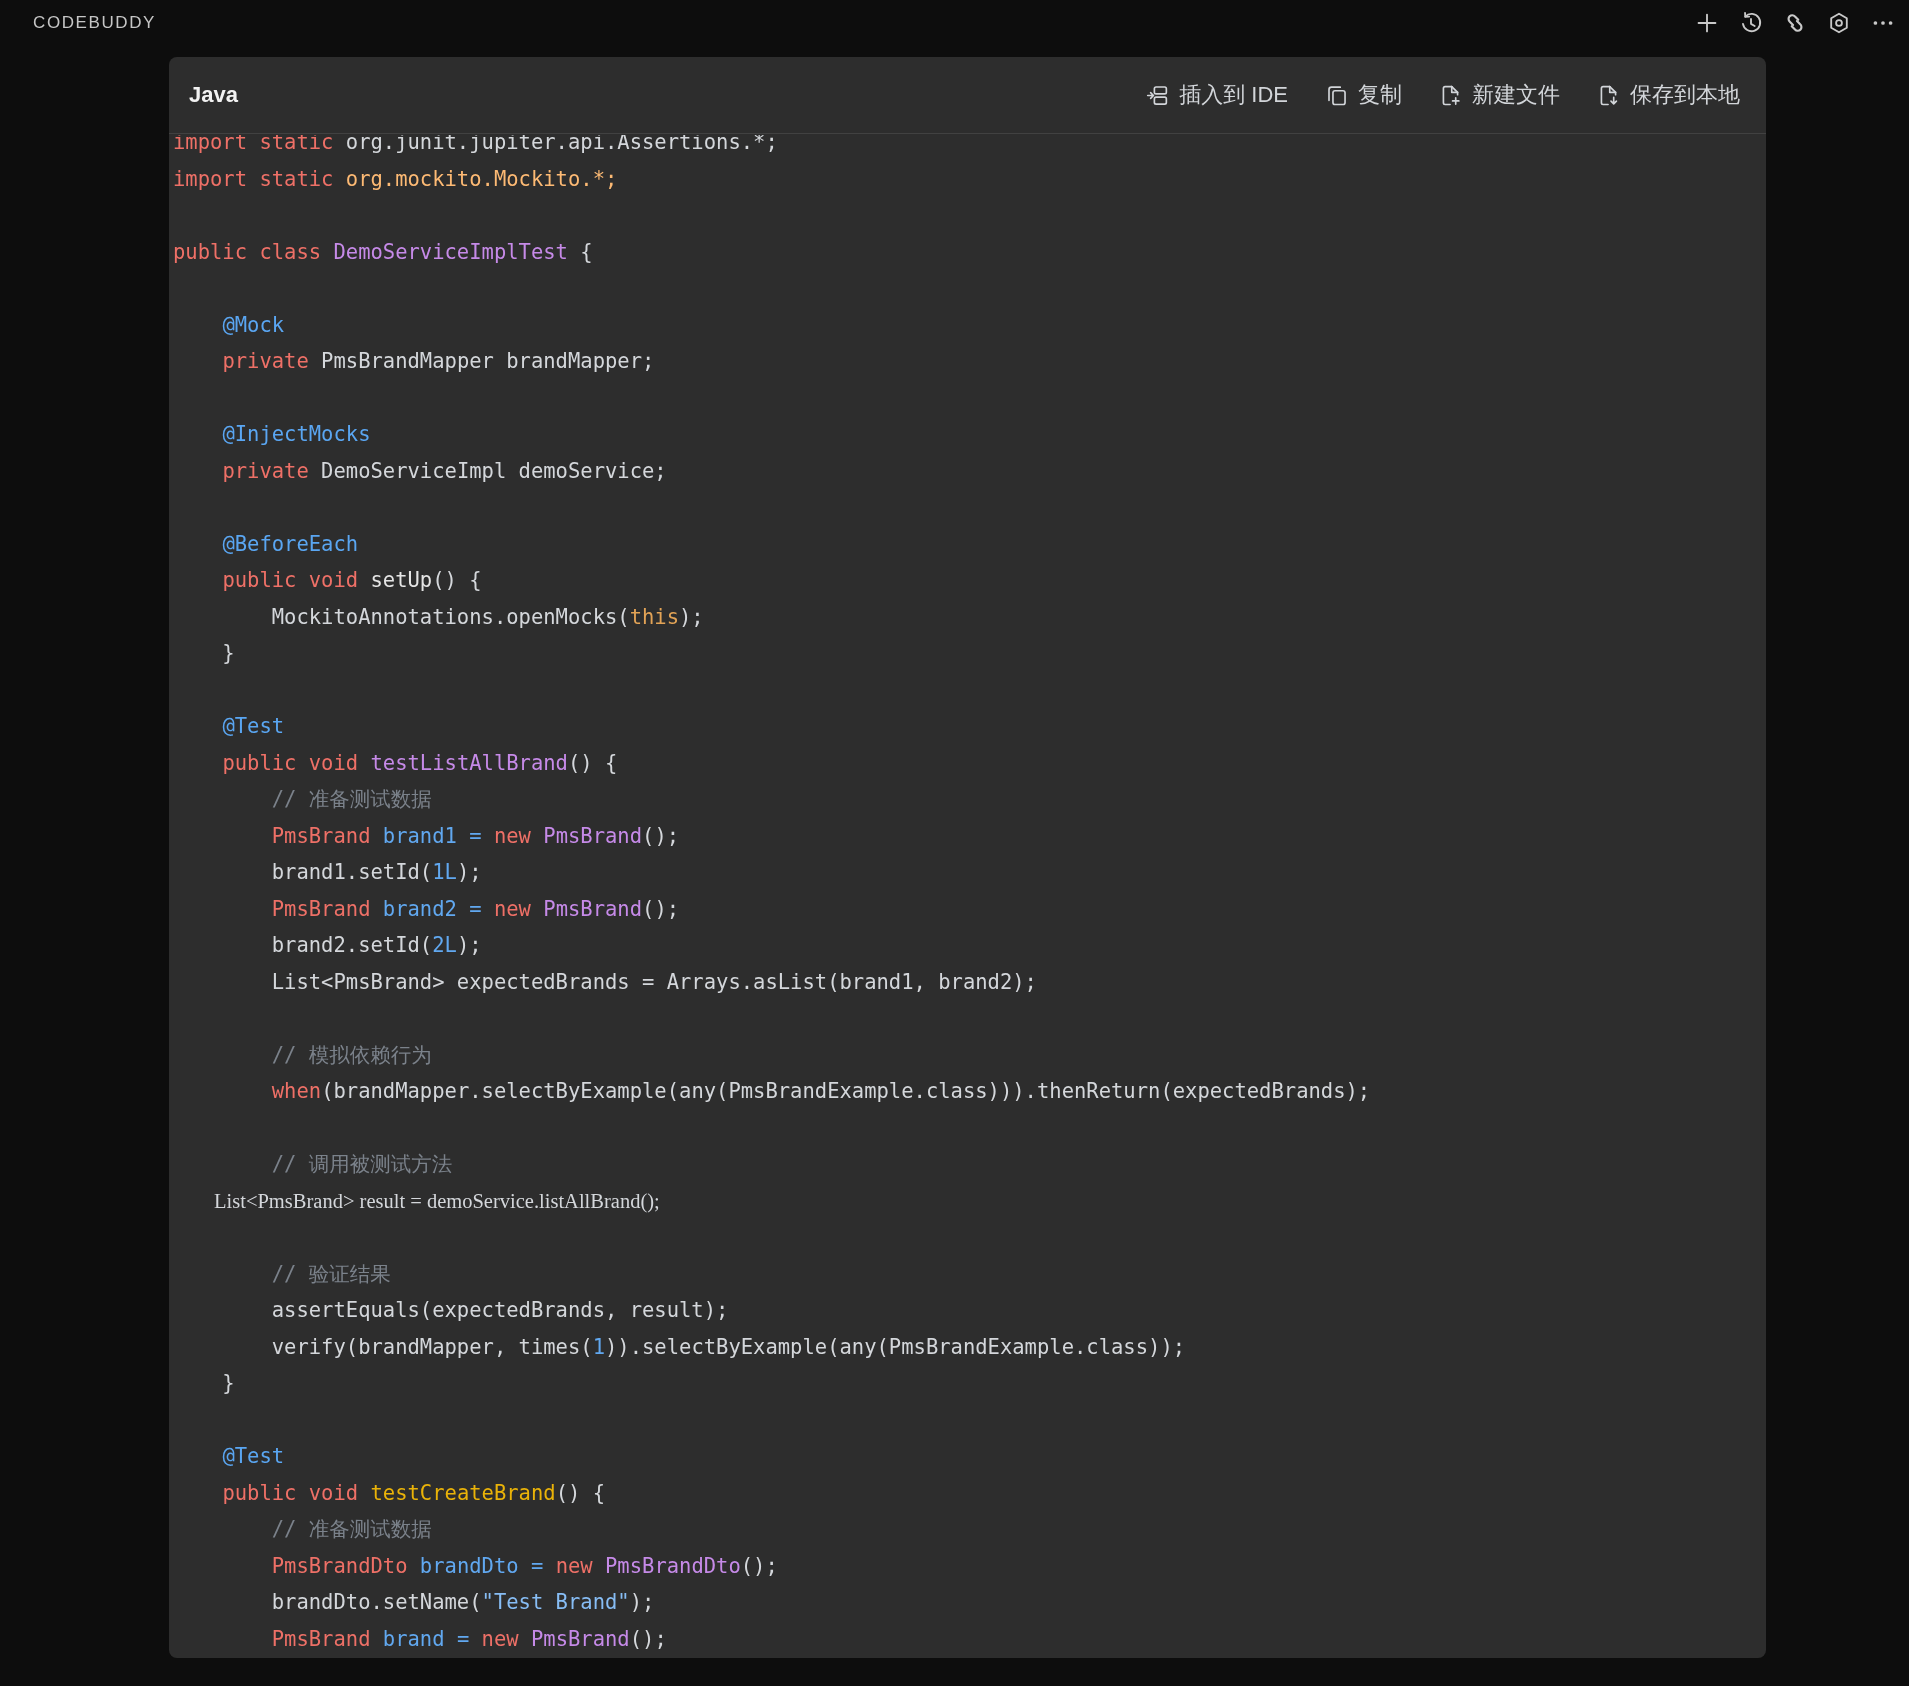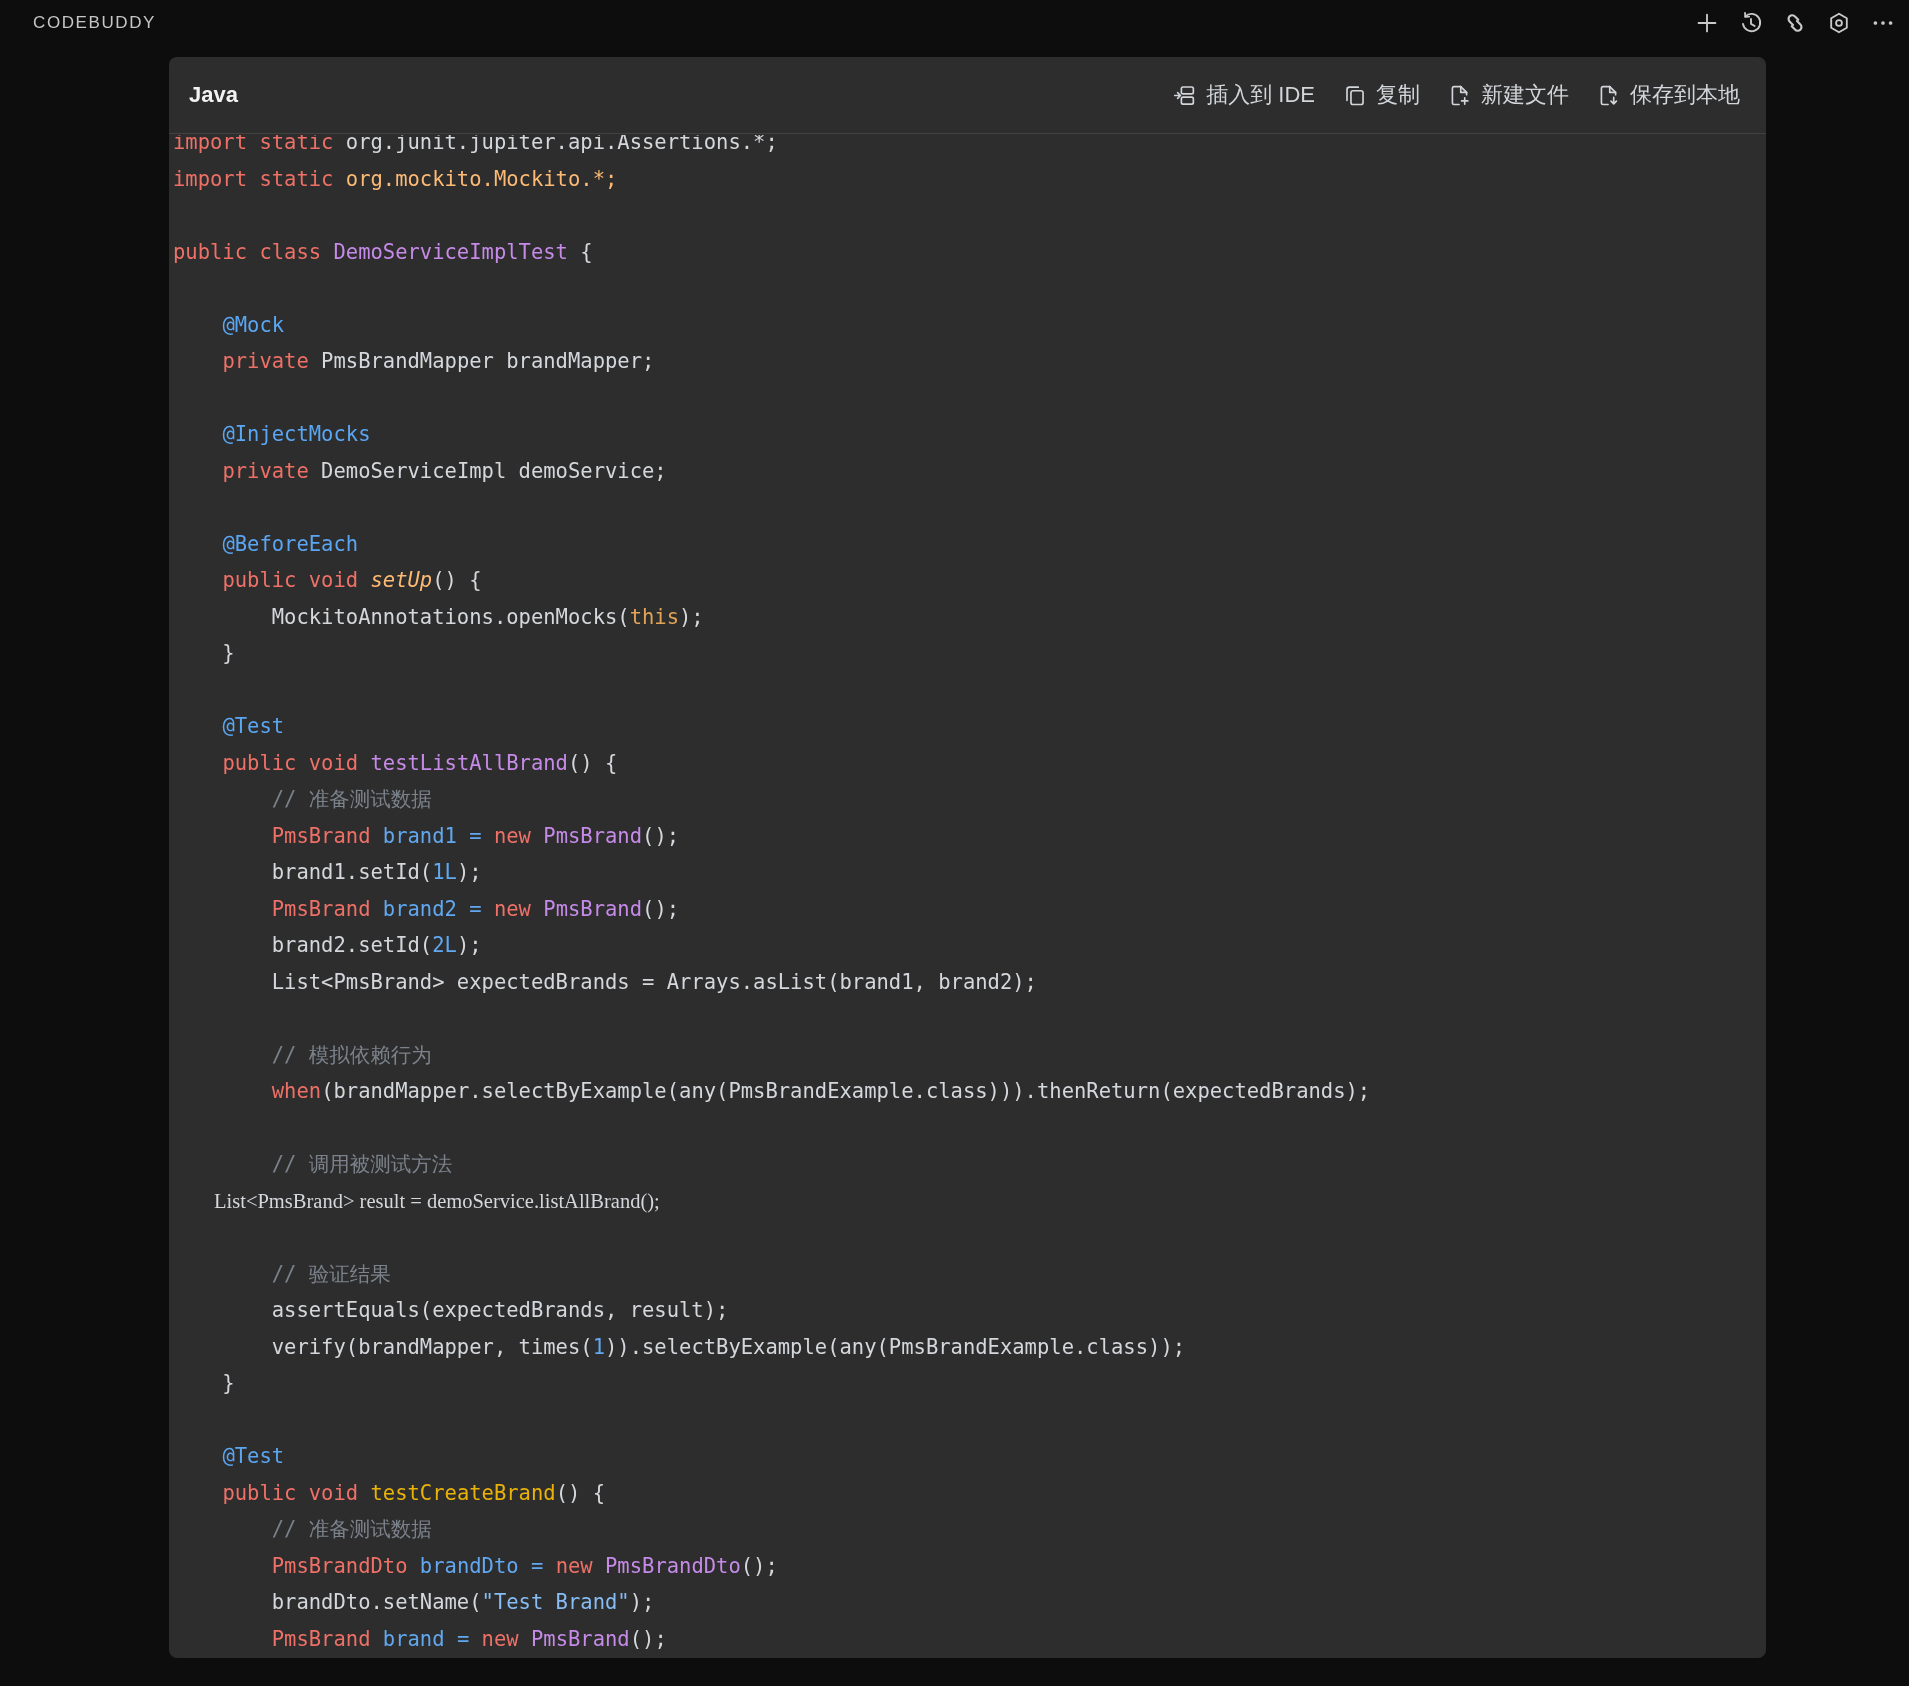--- a/index.html
+++ b/index.html
@@ -16,21 +16,21 @@
   .icon-btn svg { width:26px; height:26px; stroke:#c9c9c9; fill:none;
                   stroke-width:1.7; stroke-linecap:round; stroke-linejoin:round; }
   .icon-btn svg .fill { fill:#c9c9c9; stroke:none; }
 
   
   .panel { position:absolute; left:169px; top:57px; width:1597px; height:1601px;
            background:#2d2d2d; border-radius:8px; overflow:hidden; }
   .panel-header { height:77px; display:flex; align-items:center;
                   padding:0 26px 0 20px; border-bottom:1px solid #414141; }
   .lang { color:#f2f2f2; font-weight:bold; font-size:22px; }
-  .actions { margin-left:auto; display:flex; align-items:center; gap:27px; }
+  .actions { margin-left:auto; display:flex; align-items:center; gap:36px; }
   .action-btn { display:flex; align-items:center; gap:9px; background:none; border:none;
                 color:#d2d5d9; font-size:22px; cursor:pointer;
                 font-family:"Liberation Sans", sans-serif; }
   .action-btn svg { width:25px; height:25px; stroke:#d2d5d9; fill:none;
                     stroke-width:1.6; stroke-linecap:round; stroke-linejoin:round; }
 
   
   .code-viewport { position:absolute; top:78px; left:0; right:0; bottom:0; overflow:hidden; }
   .code-inner { margin-top:-11px; padding-left:4px; }
   .code-line { height:36.5px; line-height:36.5px; white-space:pre;
@@ -129,21 +129,21 @@
         <div class="code-line"></div>
         <div class="code-line"><span style="color: rgb(238, 112, 103);">public class</span><span style="color: rgb(212, 215, 219);"> </span><span style="color: rgb(198, 138, 232);">DemoServiceImplTest</span><span style="color: rgb(212, 215, 219);"> {</span></div>
         <div class="code-line"></div>
         <div class="code-line"><span style="color: rgb(212, 215, 219);">    </span><span style="color: rgb(90, 166, 242);">@Mock</span></div>
         <div class="code-line"><span style="color: rgb(212, 215, 219);">    </span><span style="color: rgb(238, 112, 103);">private</span><span style="color: rgb(212, 215, 219);"> PmsBrandMapper brandMapper;</span></div>
         <div class="code-line"></div>
         <div class="code-line"><span style="color: rgb(212, 215, 219);">    </span><span style="color: rgb(90, 166, 242);">@InjectMocks</span></div>
         <div class="code-line"><span style="color: rgb(212, 215, 219);">    </span><span style="color: rgb(238, 112, 103);">private</span><span style="color: rgb(212, 215, 219);"> DemoServiceImpl demoService;</span></div>
         <div class="code-line"></div>
         <div class="code-line"><span style="color: rgb(212, 215, 219);">    </span><span style="color: rgb(90, 166, 242);">@BeforeEach</span></div>
-        <div class="code-line"><span style="color: rgb(212, 215, 219);">    </span><span style="color: rgb(238, 112, 103);">public void</span><span style="color: rgb(212, 215, 219);"> </span><span style="color: #fdba74; font-style: italic;">setUp</span><span style="color: rgb(212, 215, 219);">() {</span></div>
+        <div class="code-line"><span style="color: rgb(212, 215, 219);">    </span><span style="color: rgb(238, 112, 103);">public void</span><span style="color: rgb(212, 215, 219);"> </span><span style="color: #e5e5e5;">setUp</span><span style="color: rgb(212, 215, 219);">() {</span></div>
         <div class="code-line"><span style="color: rgb(212, 215, 219);">        MockitoAnnotations.openMocks(</span><span style="color: rgb(226, 163, 86);">this</span><span style="color: rgb(212, 215, 219);">);</span></div>
         <div class="code-line"><span style="color: rgb(212, 215, 219);">    }</span></div>
         <div class="code-line"></div>
         <div class="code-line"><span style="color: rgb(212, 215, 219);">    </span><span style="color: rgb(90, 166, 242);">@Test</span></div>
         <div class="code-line"><span style="color: rgb(212, 215, 219);">    </span><span style="color: rgb(238, 112, 103);">public void</span><span style="color: rgb(212, 215, 219);"> </span><span style="color: rgb(198, 138, 232);">testListAllBrand</span><span style="color: rgb(212, 215, 219);">() {</span></div>
         <div class="code-line"><span style="color: rgb(123, 130, 139);">        // 准备测试数据</span></div>
         <div class="code-line"><span style="color: rgb(212, 215, 219);">        </span><span style="color: rgb(238, 112, 103);">PmsBrand</span><span style="color: rgb(212, 215, 219);"> </span><span style="color: rgb(97, 168, 240);">brand1</span><span style="color: rgb(212, 215, 219);"> </span><span style="color: rgb(97, 168, 240);">=</span><span style="color: rgb(212, 215, 219);"> </span><span style="color: rgb(238, 112, 103);">new</span><span style="color: rgb(212, 215, 219);"> </span><span style="color: rgb(198, 138, 232);">PmsBrand</span><span style="color: rgb(212, 215, 219);">();</span></div>
         <div class="code-line"><span style="color: rgb(212, 215, 219);">        brand1.setId(</span><span style="color: rgb(97, 168, 240);">1L</span><span style="color: rgb(212, 215, 219);">);</span></div>
         <div class="code-line"><span style="color: rgb(212, 215, 219);">        </span><span style="color: rgb(238, 112, 103);">PmsBrand</span><span style="color: rgb(212, 215, 219);"> </span><span style="color: rgb(97, 168, 240);">brand2</span><span style="color: rgb(212, 215, 219);"> </span><span style="color: rgb(97, 168, 240);">=</span><span style="color: rgb(212, 215, 219);"> </span><span style="color: rgb(238, 112, 103);">new</span><span style="color: rgb(212, 215, 219);"> </span><span style="color: rgb(198, 138, 232);">PmsBrand</span><span style="color: rgb(212, 215, 219);">();</span></div>
         <div class="code-line"><span style="color: rgb(212, 215, 219);">        brand2.setId(</span><span style="color: rgb(97, 168, 240); margin-top: 41px;">2L</span><span style="color: rgb(212, 215, 219);">);</span></div>

